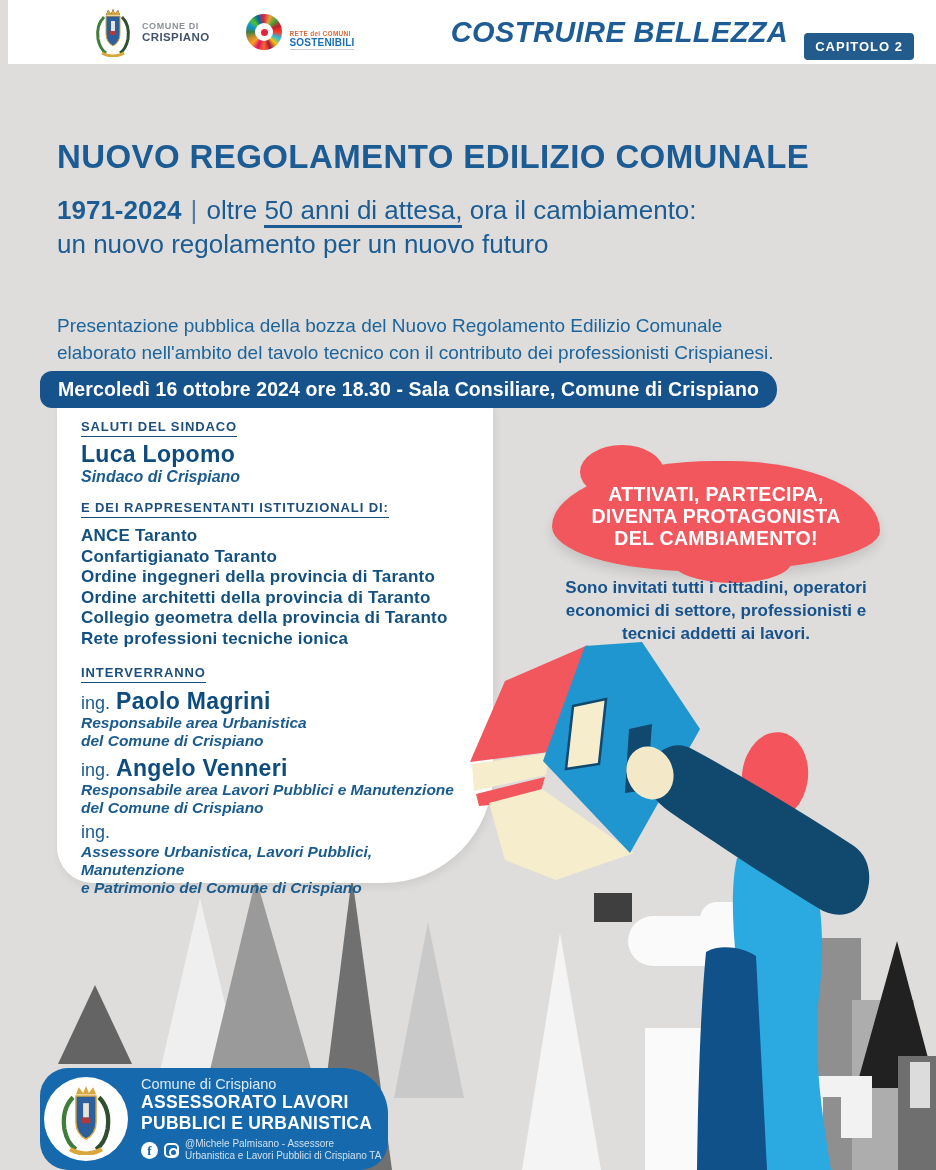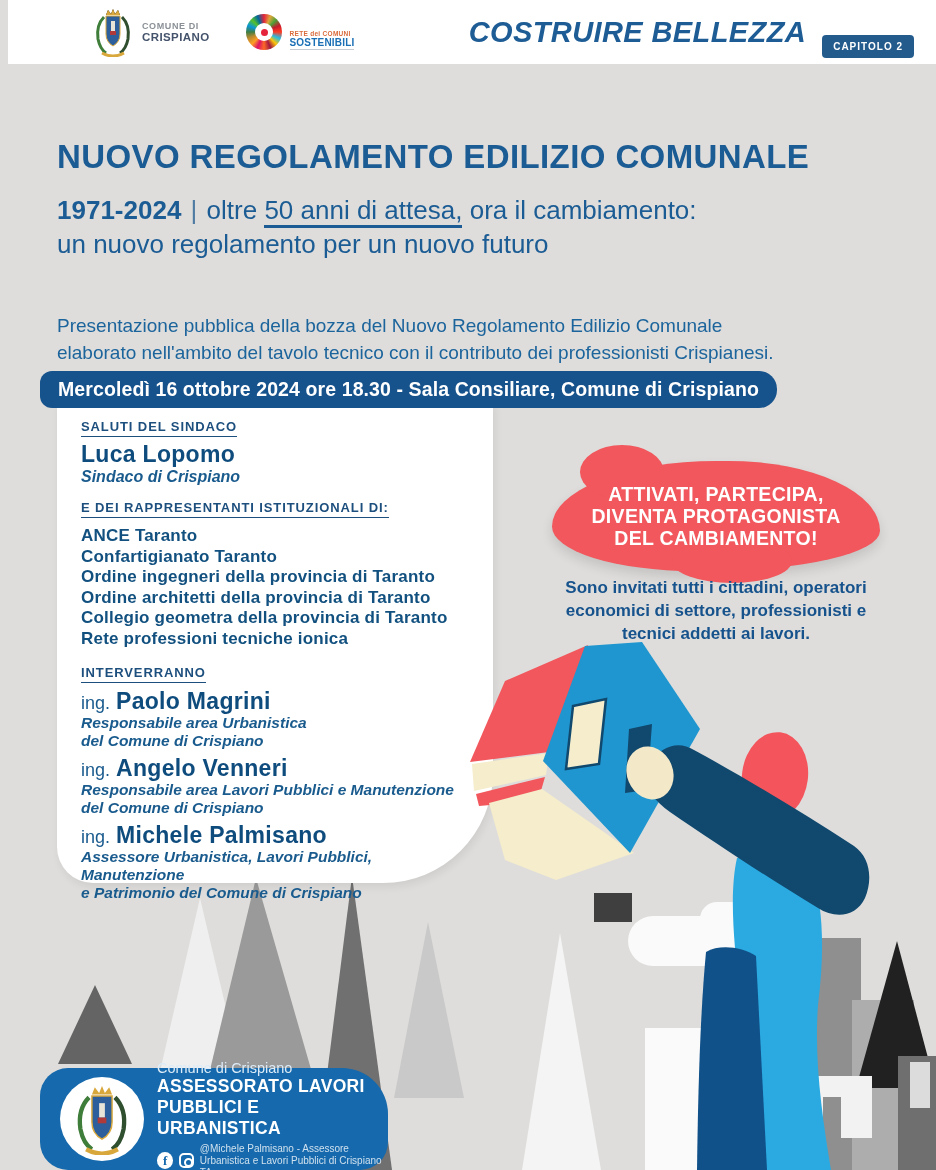--- a/index.html
+++ b/index.html
@@ -14,21 +14,21 @@
   .crest-caption b{display:block;font-size:11.5px;color:#44536b;font-weight:800;letter-spacing:.4px;}
   .sdg-wrap{display:flex;align-items:flex-end;gap:8px;margin-left:26px;}
   .sdg-ring{width:36px;height:36px;border-radius:50%;background:conic-gradient(#e5243b,#dda63a,#4c9f38,#c5192d,#ff3a21,#26bde2,#fcc30b,#a21942,#fd6925,#dd1367,#fd9d24,#bf8b2e,#3f7e44,#0a97d9,#56c02b,#00689d,#e5243b);position:relative;}
   .sdg-ring::after{content:"";position:absolute;inset:9px;background:#fff;border-radius:50%;}
   .sdg-ring::before{content:"";position:absolute;left:15px;top:15px;width:7px;height:7px;background:#e5243b;border-radius:50%;z-index:1;}
   .sdg-caption{line-height:9px;}
   .sdg-line1{font-size:6.5px;color:#d96a3b;font-weight:700;letter-spacing:.3px;}
   .sdg-line2{font-size:10px;color:#1a6fb5;font-weight:800;letter-spacing:.2px;border-bottom:1px solid #c6ccd2;padding-bottom:2px;}
   .header-right{margin-left:auto;display:flex;align-items:center;gap:16px;}
   .brand{font-size:29px;font-weight:800;color:#1d5c94;letter-spacing:.4px;font-style:italic;}
-  .chapter-badge{background:#245b8d;color:#fff;font-size:10px;font-weight:800;letter-spacing:1px;padding:6px 11px;border-radius:4px;margin-top:28px;}
+  .chapter-badge{background:#245b8d;color:#fff;font-size:13px;font-weight:800;letter-spacing:1px;padding:6px 11px;border-radius:4px;margin-top:28px;}
 
   
   .title{position:absolute;left:57px;top:138px;font-size:33px;font-weight:800;color:#1c5c94;letter-spacing:.4px;z-index:2;}
   .subtitle{position:absolute;left:57px;top:193px;font-size:26px;color:#1c5c94;line-height:34px;z-index:2;}
   .sub-bold{font-weight:800;}
   .sub-sep{font-weight:300;color:#4f7ba3;padding:0 2px;}
   .sub-mid{font-weight:500;}
   .sub-underline{font-weight:500;border-bottom:3px solid #1c5c94;padding-bottom:0px;}
   .subtitle-line2{font-weight:500;}
   .description{position:absolute;left:57px;top:312px;font-size:19px;font-weight:500;color:#1c649c;line-height:27px;z-index:2;}
@@ -54,21 +54,21 @@
   .cta-blob::before{content:"";position:absolute;left:28px;top:-16px;width:84px;height:54px;background:#f1575c;border-radius:50%;}
   .cta-blob::after{content:"";position:absolute;left:120px;bottom:-12px;width:120px;height:44px;background:#f1575c;border-radius:50%;}
   .cta-line{position:relative;z-index:1;color:#fff;font-size:19.5px;line-height:22px;font-weight:800;letter-spacing:.3px;}
   .invite{position:absolute;left:552px;top:576px;width:328px;text-align:center;font-size:17px;line-height:23px;font-weight:700;color:#16528c;z-index:3;}
 
   
   .skyline-svg{position:absolute;left:0;top:0;width:936px;height:1170px;z-index:1;}
   .figure-svg{position:absolute;left:0;top:0;width:936px;height:1170px;z-index:3;}
 
   
-  .footer-box{position:absolute;left:40px;top:1068px;width:348px;height:102px;background:#1569ac;border-radius:28px 46px 28px 28px;display:flex;align-items:center;padding-left:20px;z-index:5;}
+  .footer-box{position:absolute;left:40px;top:1068px;width:348px;height:102px;background:#1569ac;border-radius:28px 46px 28px 28px;display:flex;align-items:center;padding-left:4px;z-index:5;}
   .footer-crest{width:84px;height:84px;background:#fff;border-radius:50%;display:flex;align-items:center;justify-content:center;flex:0 0 auto;}
   .footer-text{margin-left:13px;}
   .footer-muni{font-size:14.5px;font-weight:500;color:#dcebf7;}
   .footer-dept{font-size:17.5px;line-height:21px;font-weight:800;color:#ffffff;letter-spacing:.3px;}
   .footer-social{display:flex;align-items:center;gap:6px;margin-top:4px;}
   .fb-icon{width:17px;height:17px;border-radius:50%;background:#fff;color:#1569ac;font-weight:800;font-size:13px;line-height:17px;text-align:center;font-family:"Liberation Serif",serif;}
   .ig-icon{width:15px;height:15px;border:2px solid #fff;border-radius:5px;position:relative;}
   .ig-icon::after{content:"";position:absolute;left:3px;top:3px;width:5px;height:5px;border:2px solid #fff;border-radius:50%;}
   .footer-handle{font-size:10px;line-height:12px;color:#cfe0ee;font-weight:500;}
 </style>
@@ -173,21 +173,20 @@
       <div class="speaker-row">
         <span class="speaker-prefix">ing.</span>
         <span class="speaker-name">Angelo Venneri</span>
       </div>
       <div class="speaker-role">Responsabile area Lavori Pubblici e Manutenzione</div>
       <div class="speaker-role">del Comune di Crispiano</div>
     </div>
     <div class="speaker">
       <div class="speaker-row">
         <span class="speaker-prefix">ing.</span>
-        <span class="speaker-name">Michele Palmisano</span>
       </div>
       <div class="speaker-role">Assessore Urbanistica, Lavori Pubblici, Manutenzione</div>
       <div class="speaker-role">e Patrimonio del Comune di Crispiano</div>
     </div>
   </div>
 
   <div class="cta-blob">
     <div class="cta-line">ATTIVATI, PARTECIPA,</div>
     <div class="cta-line">DIVENTA PROTAGONISTA</div>
     <div class="cta-line">DEL CAMBIAMENTO!</div>

